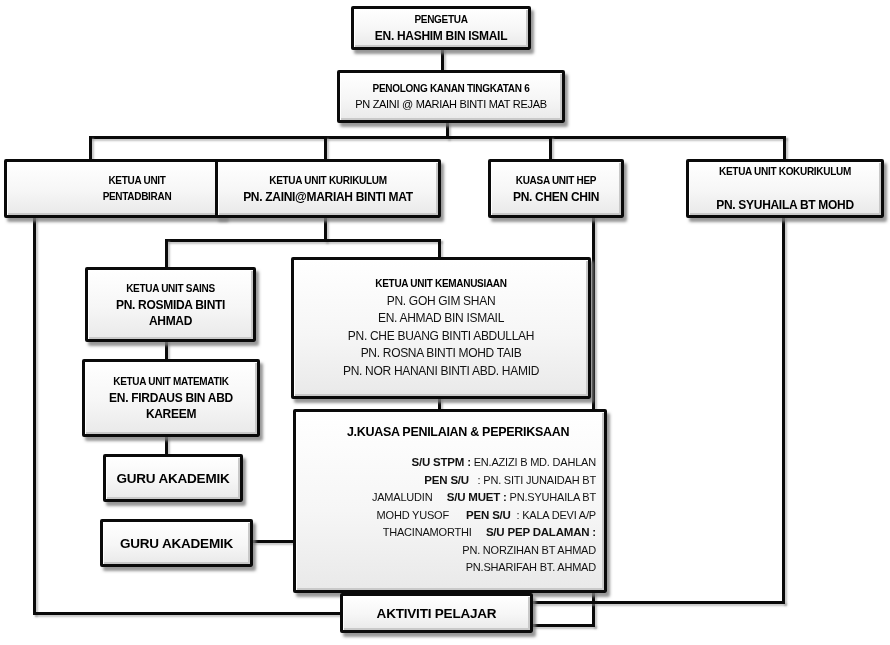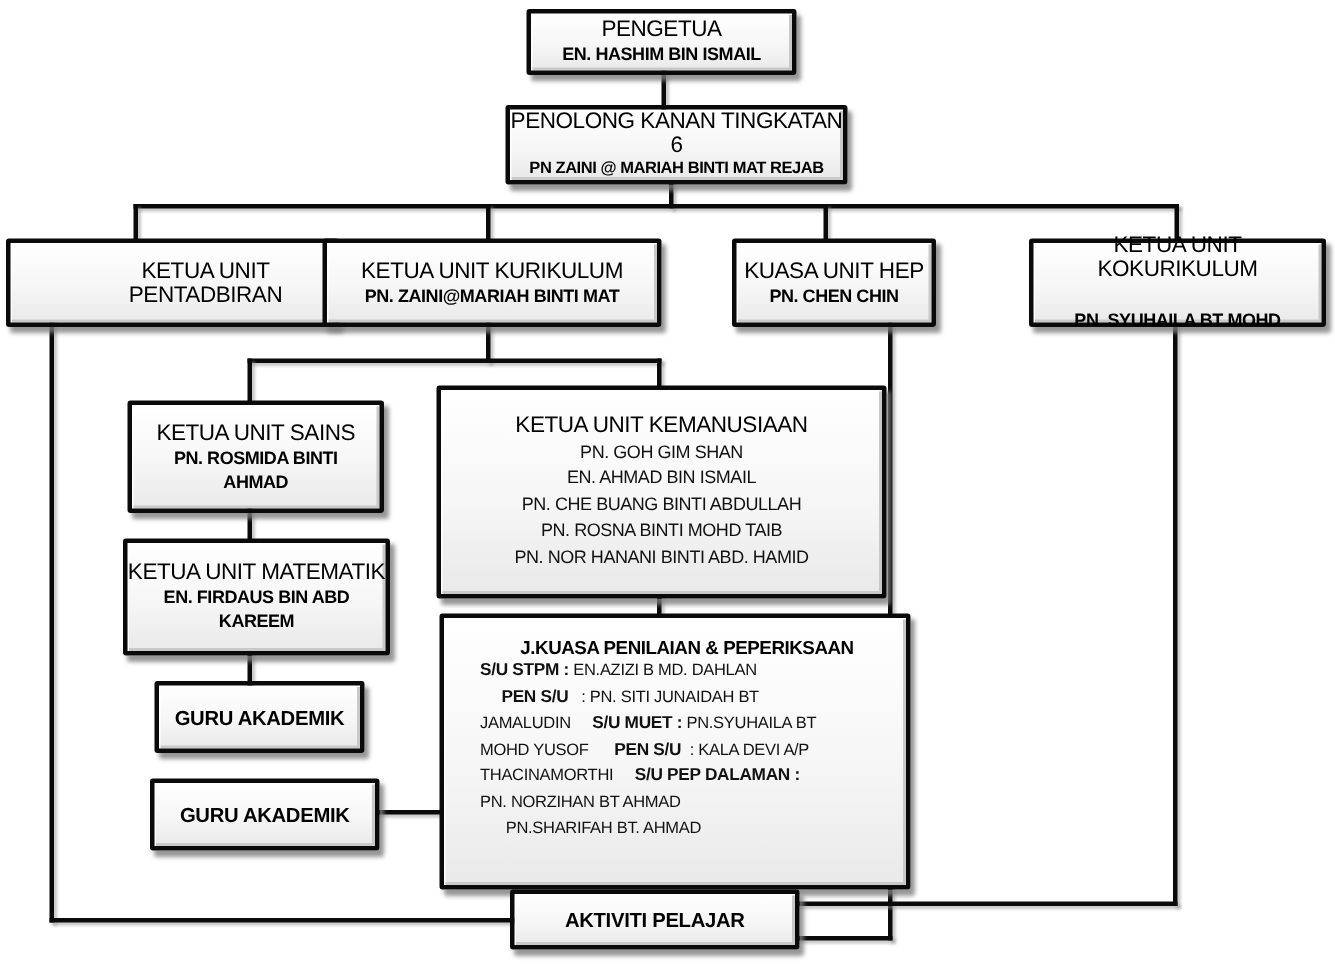--- a/index.html
+++ b/index.html
@@ -9,29 +9,29 @@
   }
   .node{
     position:absolute;z-index:2;
     background:linear-gradient(180deg,#ffffff 0%,#f6f6f6 55%,#e9e9e9 100%);
     border:3px solid #0a0a0a;border-radius:2px;
     box-shadow:3px 4px 3px rgba(125,125,125,.8), inset 1px 1px 0 #ffffff, inset -2px -2px 0 #c9c9c9;
     display:flex;flex-direction:column;justify-content:center;align-items:center;
     text-align:center;letter-spacing:-0.3px;
   }
   .conn{position:absolute;z-index:1;background:#0a0a0a;box-shadow:2px 2px 2px rgba(150,150,150,.55);}
-  .t{font-weight:normal;font-size:15px;line-height:16px;}
+  .t{font-weight:bold;font-size:10px;line-height:16px;}
   .n{font-weight:bold;font-size:12px;line-height:16px;}
-  .n-small{font-weight:bold;font-size:11px;line-height:15px;}
+  .n-small{font-weight:normal;font-size:11px;line-height:15px;}
   .big{font-weight:bold;font-size:13.5px;letter-spacing:-0.2px;}
   .members{font-size:12px;font-weight:normal;line-height:17.4px;color:#111;}
   .members div{white-space:nowrap;}
   .topbox{justify-content:flex-start;align-items:stretch;}
   .jk-title{font-weight:bold;font-size:12.5px;text-align:center;margin-top:13px;}
-  .jk-body{padding:0 8px;text-align:left;font-size:11px;line-height:17.5px;font-weight:normal;color:#111;letter-spacing:-0.2px;}
+  .jk-body{margin-top:15px;padding:0 8px;text-align:right;font-size:11px;line-height:17.5px;font-weight:normal;color:#111;letter-spacing:-0.2px;}
   .rich-line{white-space:pre;}
   .rich-line .b{font-weight:bold;font-size:11.5px;}
 </style>
 </head>
 <body>
 
 <div id="canvas">
 
   <div class="conn" style="left:441px;top:38px;width:3px;height:36px;"></div>
   <div class="conn" style="left:446px;top:112px;width:3px;height:27px;"></div>

